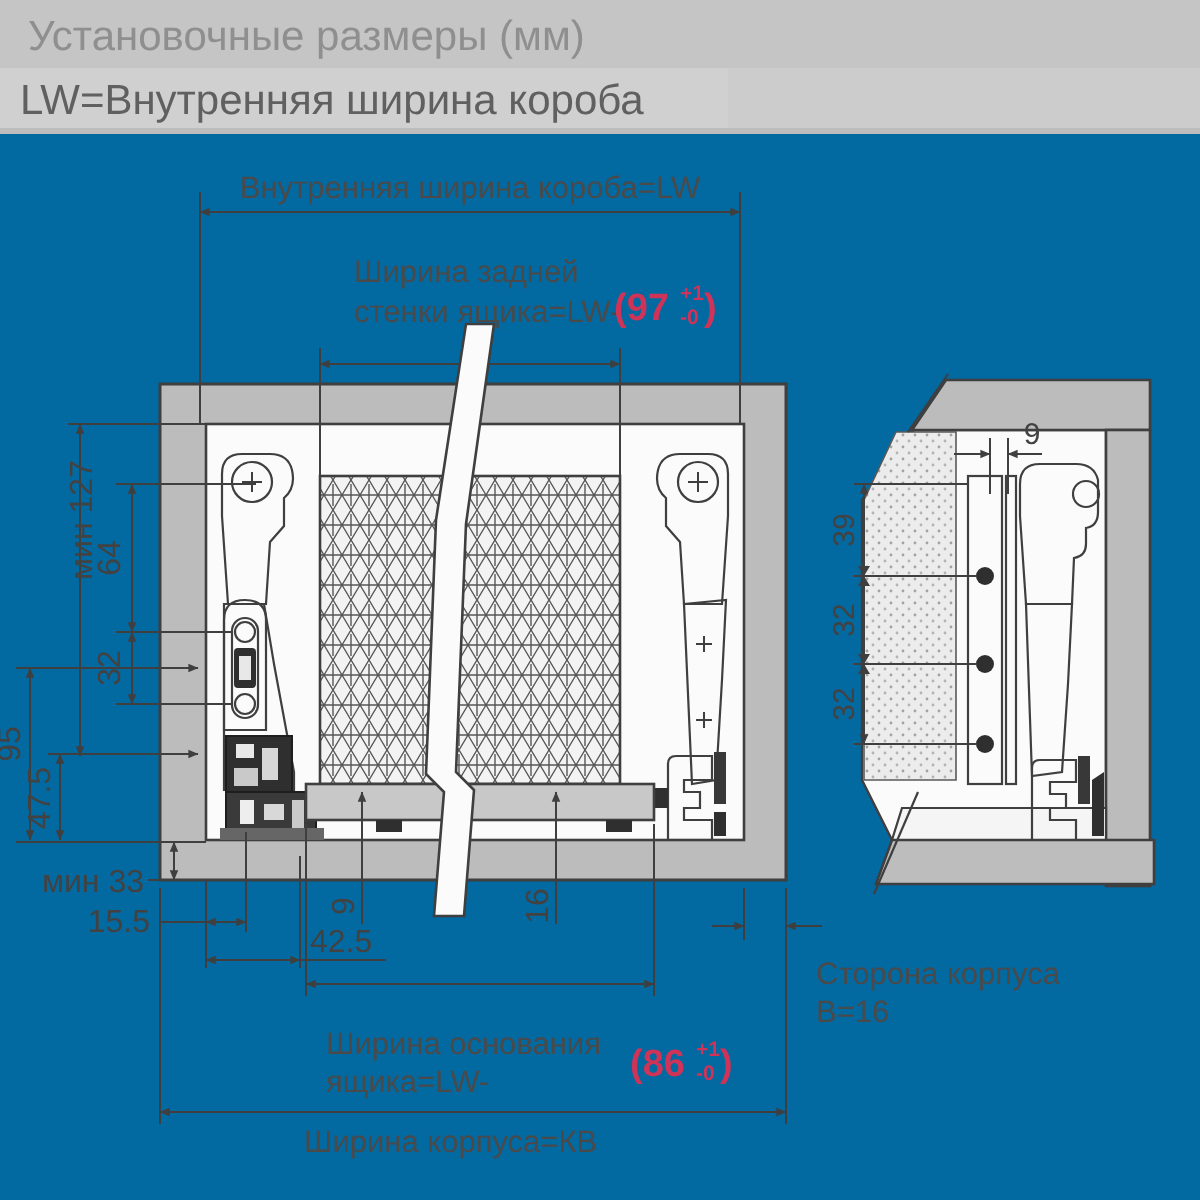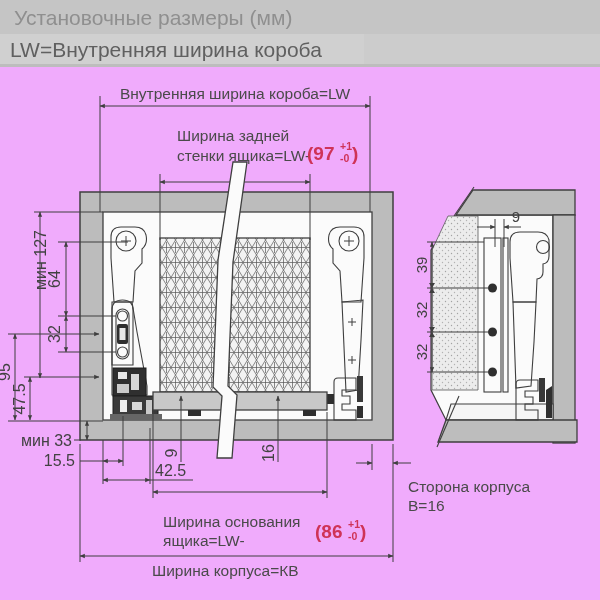--- a/index.html
+++ b/index.html
@@ -1,16 +1,16 @@
 <!DOCTYPE html>
 <html><head>
 <meta charset="utf-8">
 <style>
   html,body{margin:0;padding:0;background:#9a9a9a;}
-  .stage{width:600px;height:600px;position:relative;background:#f0abfc;overflow:hidden;
+  .stage{width:600px;height:600px;position:relative;background:#0369a1;overflow:hidden;
          font-family:"Liberation Sans",sans-serif;}
   svg{display:block;}
   .h1t{font-size:21px;fill:#8f8f8f;}
   .h2t{font-size:21px;fill:#606060;}
   .lbl{font-size:15.5px;fill:#4a4a4a;}
   .dim{font-size:16px;fill:#424242;}
   .dimS{font-size:15px;fill:#424242;}
   .tol{font-size:19px;font-weight:bold;}
   .tolsup{font-size:10.5px;font-weight:bold;}
   .st2{stroke:#3f3f3f;stroke-width:1.1;fill:none;}

